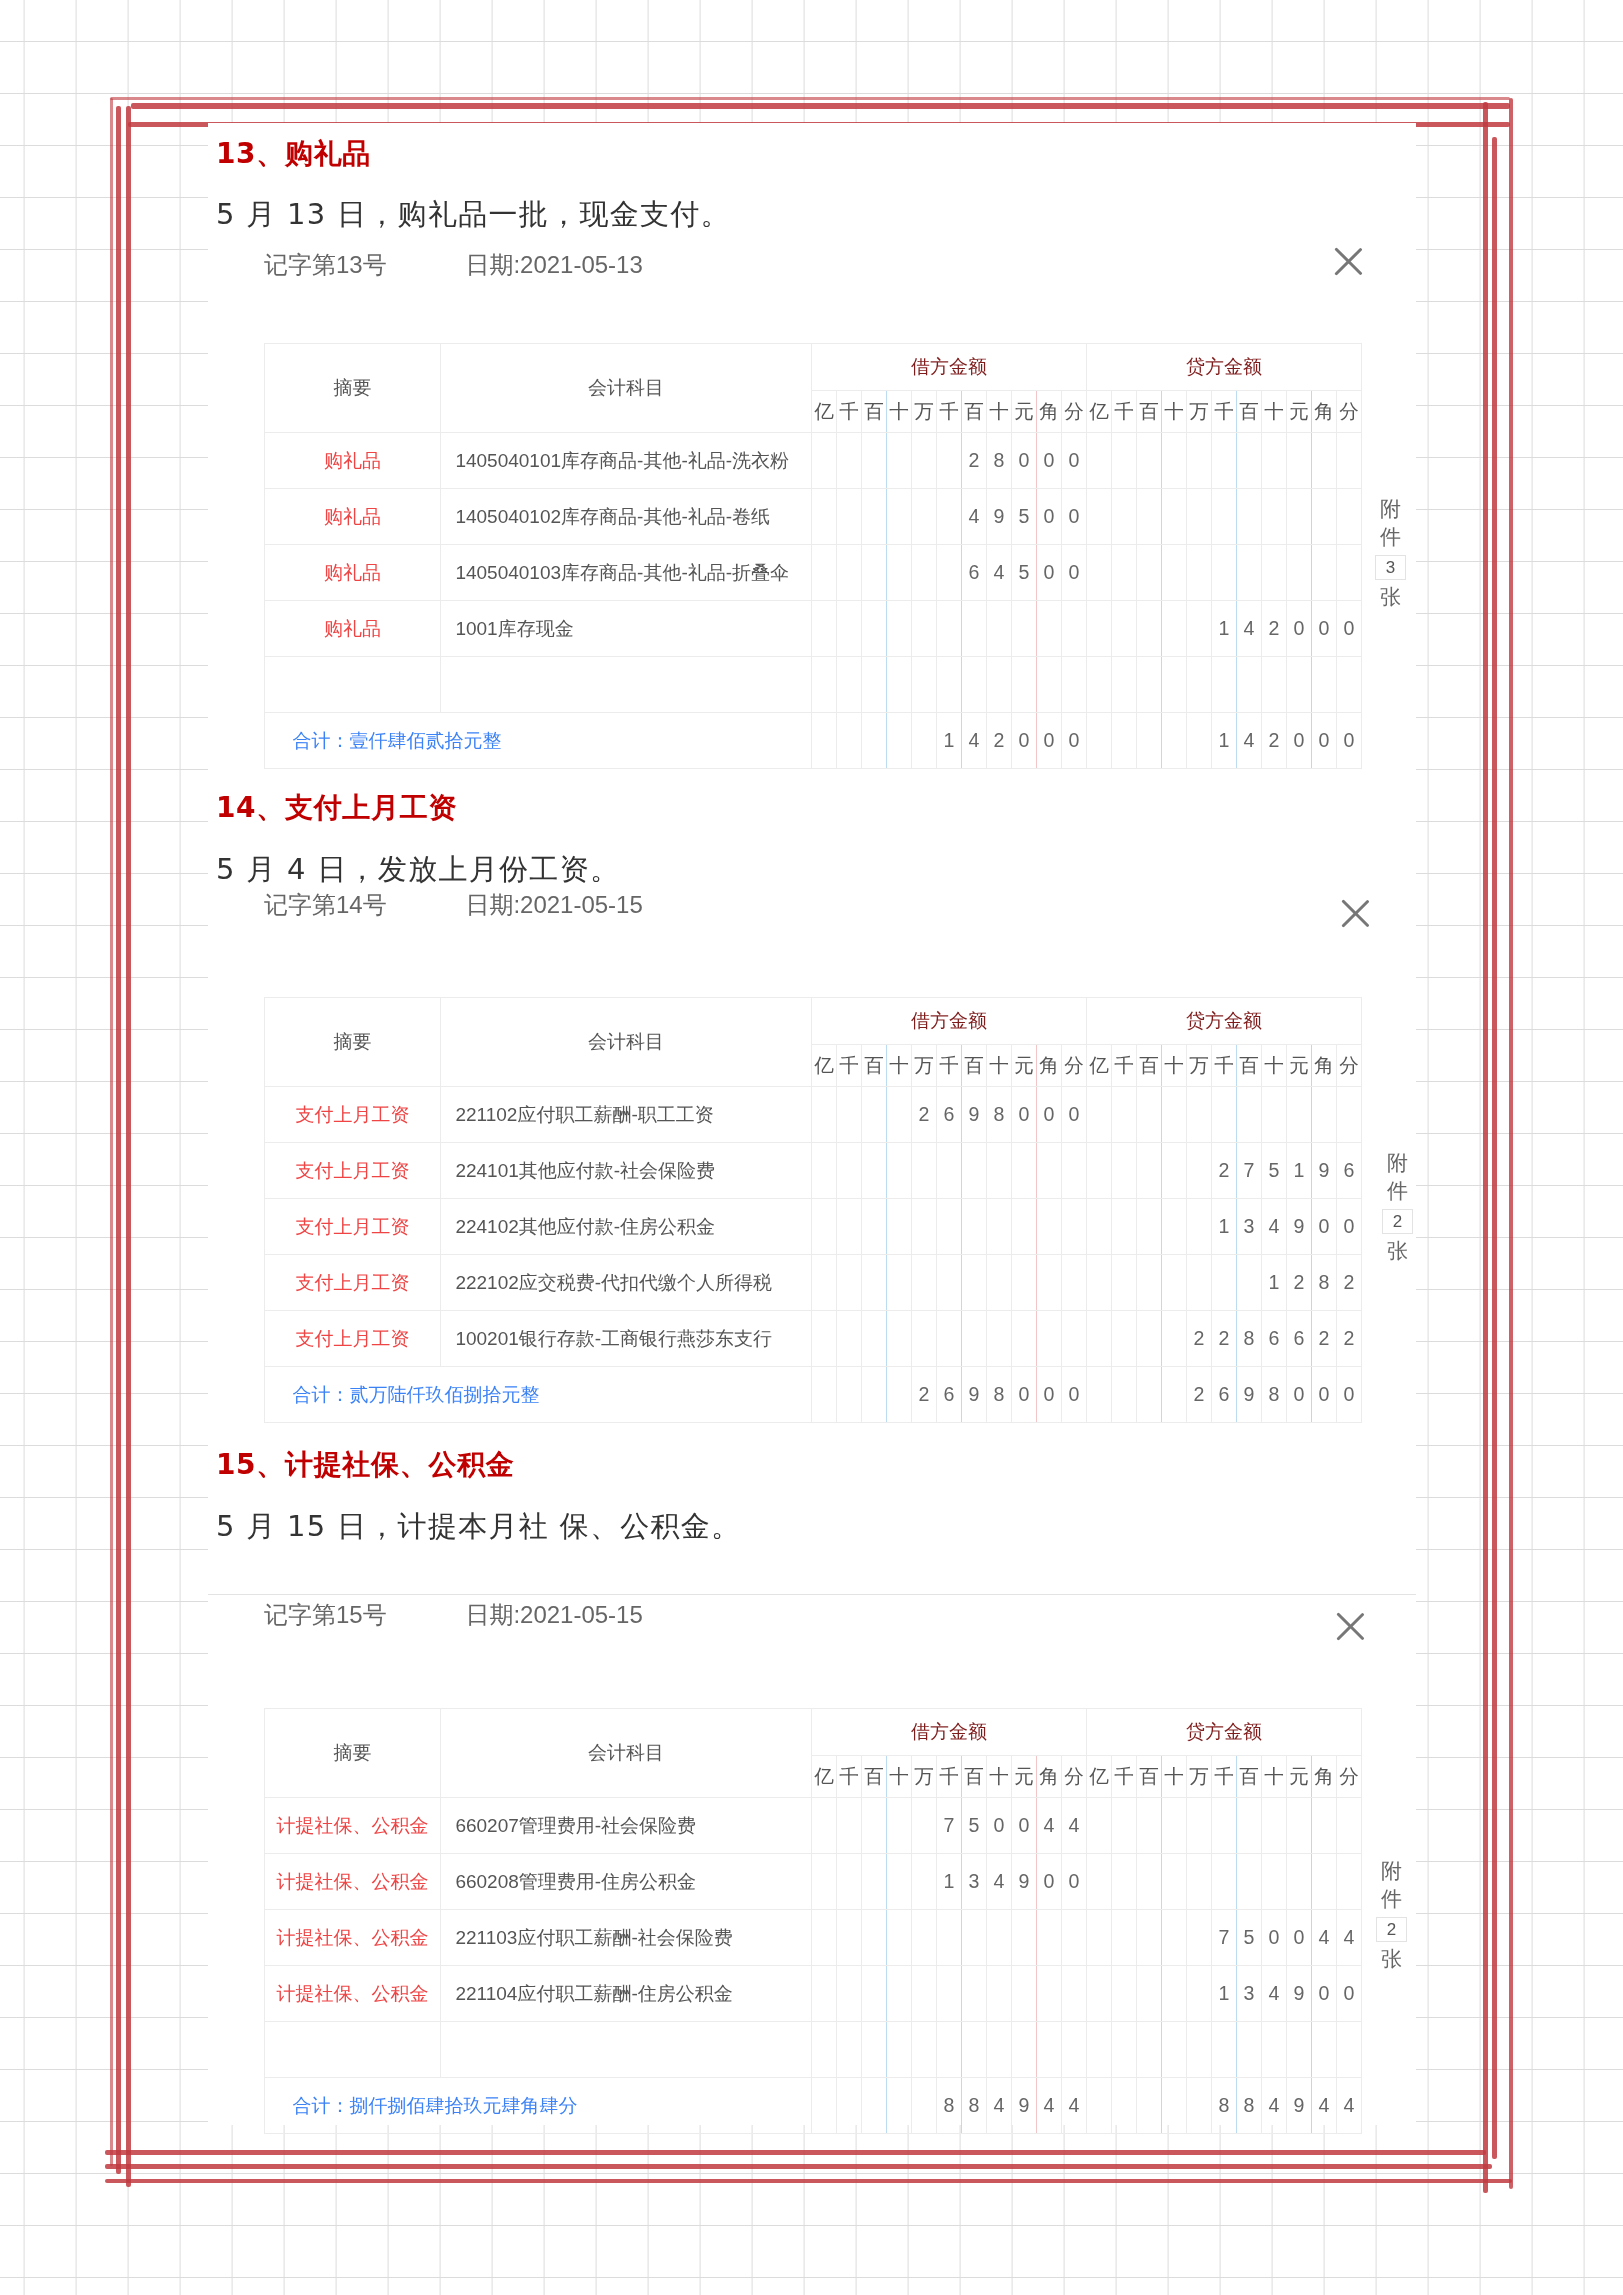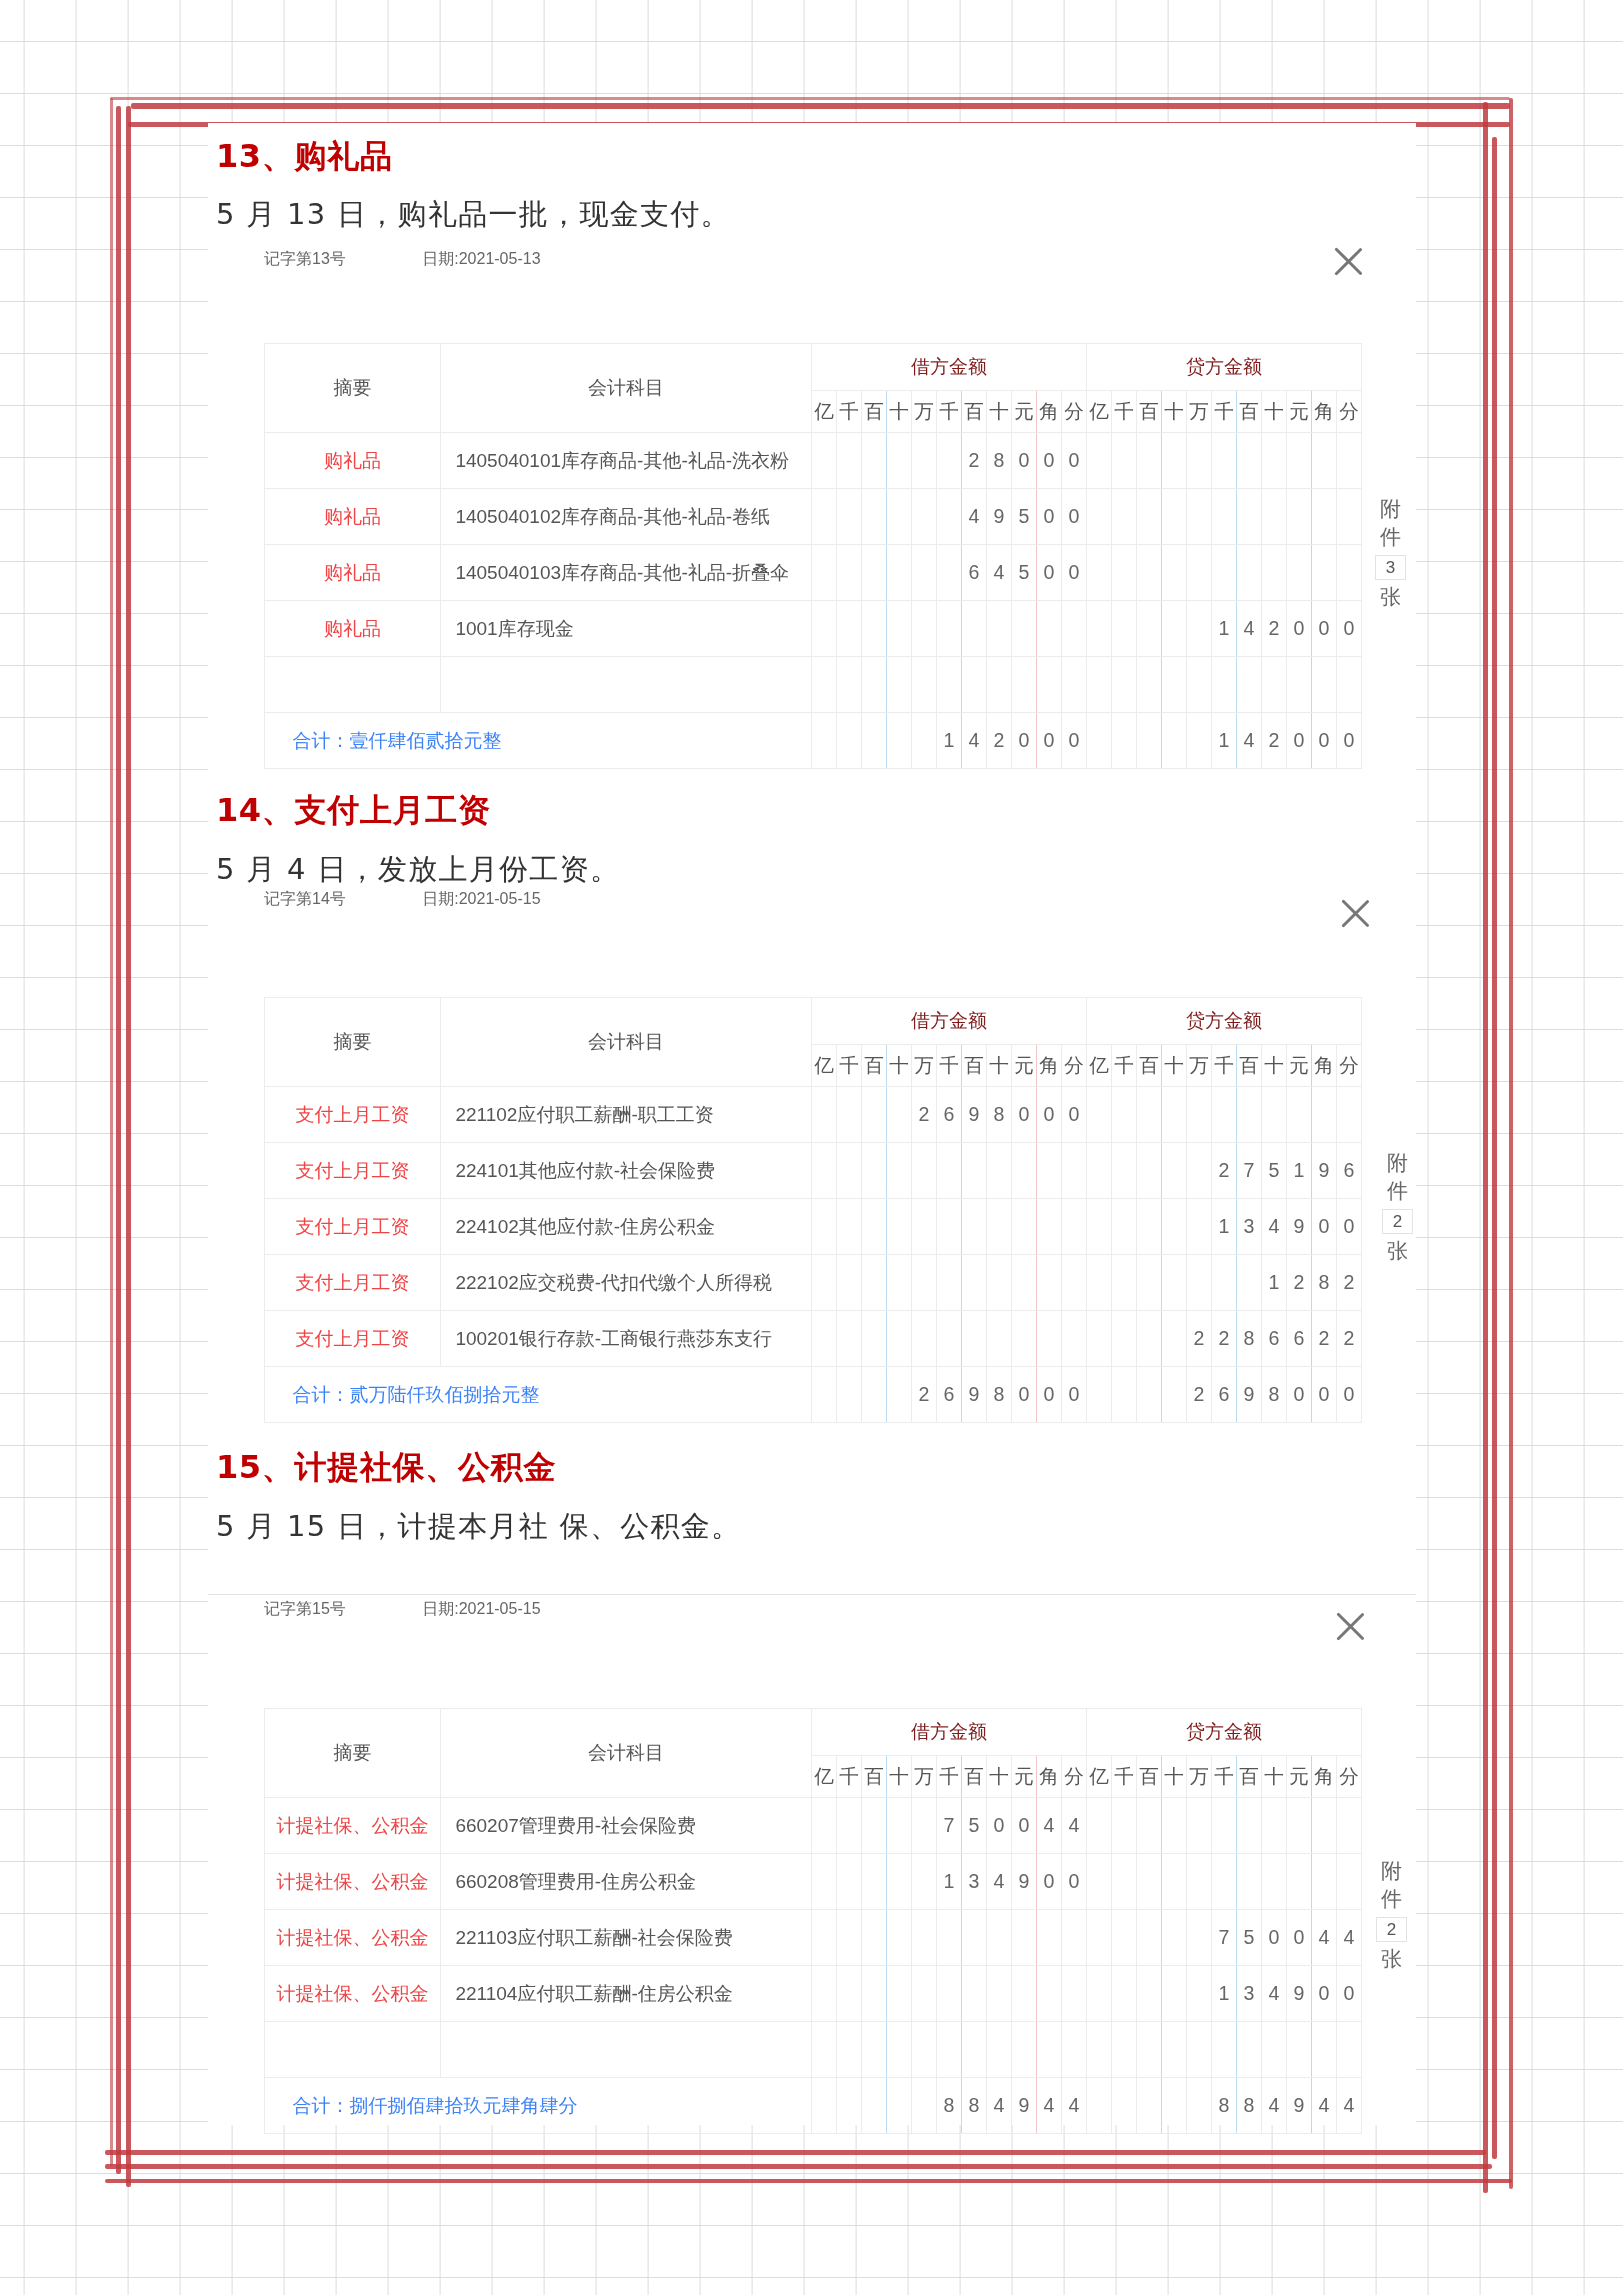--- a/index.html
+++ b/index.html
@@ -9,23 +9,23 @@
     background-image:
       linear-gradient(to right, #dcdcdc 1.3px, transparent 1.3px),
       linear-gradient(to bottom, #dcdcdc 1.3px, transparent 1.3px);
     background-size: 52px 52px, 52px 52px;
     background-position: 23.6px 0, 0 41px;
     font-family: "DejaVu Sans", "Liberation Sans", sans-serif;
   }
   .frame-line { position: absolute; background: #c0393f; opacity: 0.85; border-radius: 2px; }
   .panel { position: absolute; left: 208px; top: 123px; width: 1208px; height: 2002px; background: #fff; }
   .section { position: absolute; left: 0; width: 1208px; }
-  .heading { position: absolute; left: 7.9px; font-size: 32px; font-weight: bold; color: #c00000; font-family: "DejaVu Sans", sans-serif; letter-spacing: 0.7px; }
+  .heading { position: absolute; left: 7.9px; font-size: 28px; font-weight: bold; color: #c00000; font-family: "DejaVu Sans", sans-serif; letter-spacing: 0.7px; }
   .desc { position: absolute; left: 7.9px; font-size: 29px; color: #333; font-family: "DejaVu Sans", sans-serif; letter-spacing: 1.3px; }
-  .vhead { position: absolute; left: 56px; font-size: 16px; color: #666; font-family: "Liberation Sans", sans-serif; }
+  .vhead { position: absolute; left: 56px; font-size: 24px; color: #666; font-family: "Liberation Sans", sans-serif; }
   .vhead span { margin-right: 72px; }
   .close { position: absolute; width: 29px; height: 29px; cursor: pointer; }
   .close::before, .close::after { content: ""; position: absolute; left: 13px; top: -3.9px; width: 2.6px; height: 37px; background: #777; border-radius: 1.3px; }
   .close::before { transform: rotate(45deg); }
   .close::after { transform: rotate(-45deg); }
   .sep { position: absolute; left: 0; right: 0; height: 1.3px; background: #e3e3e3; }
 
   table.voucher { position: absolute; left: 56px; border-collapse: collapse; table-layout: fixed; font-family: "Liberation Sans", sans-serif; color: #555; }
   table.voucher td, table.voucher th { border: 1.3px solid #ececec; padding: 0; font-weight: normal; text-align: center; }
   th.zy { width: 175px; font-size: 19px; color: #555; }

